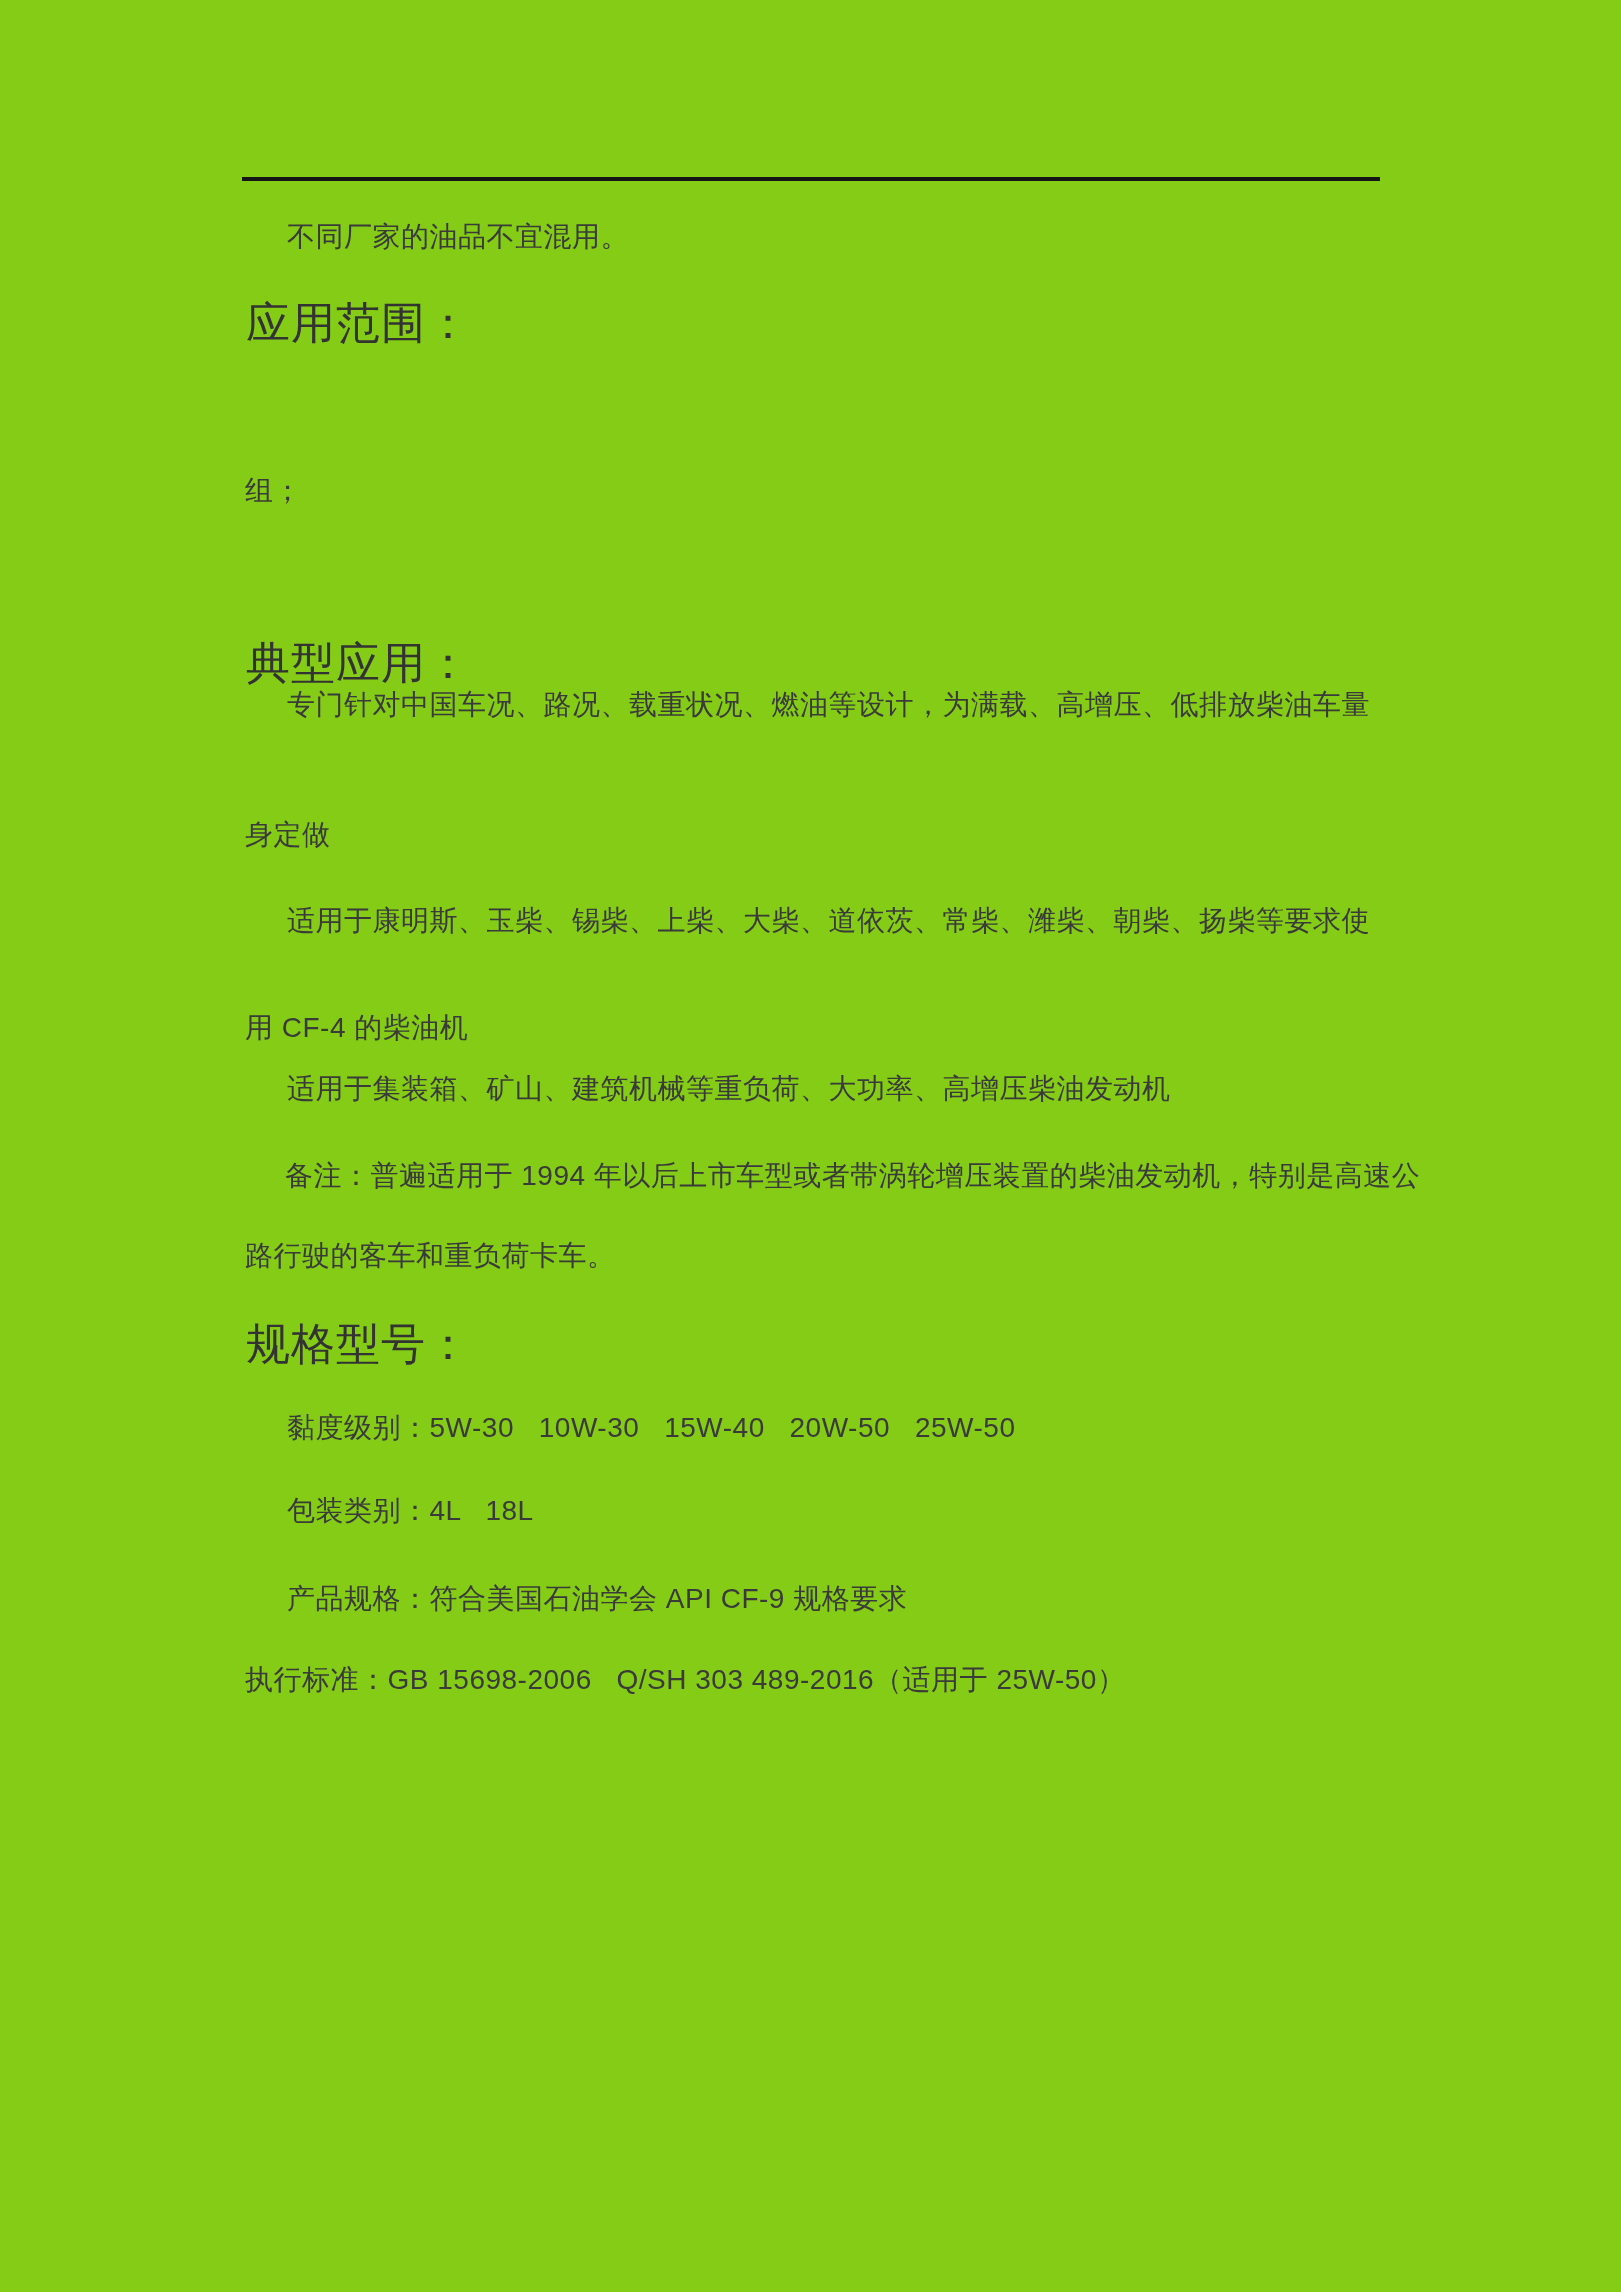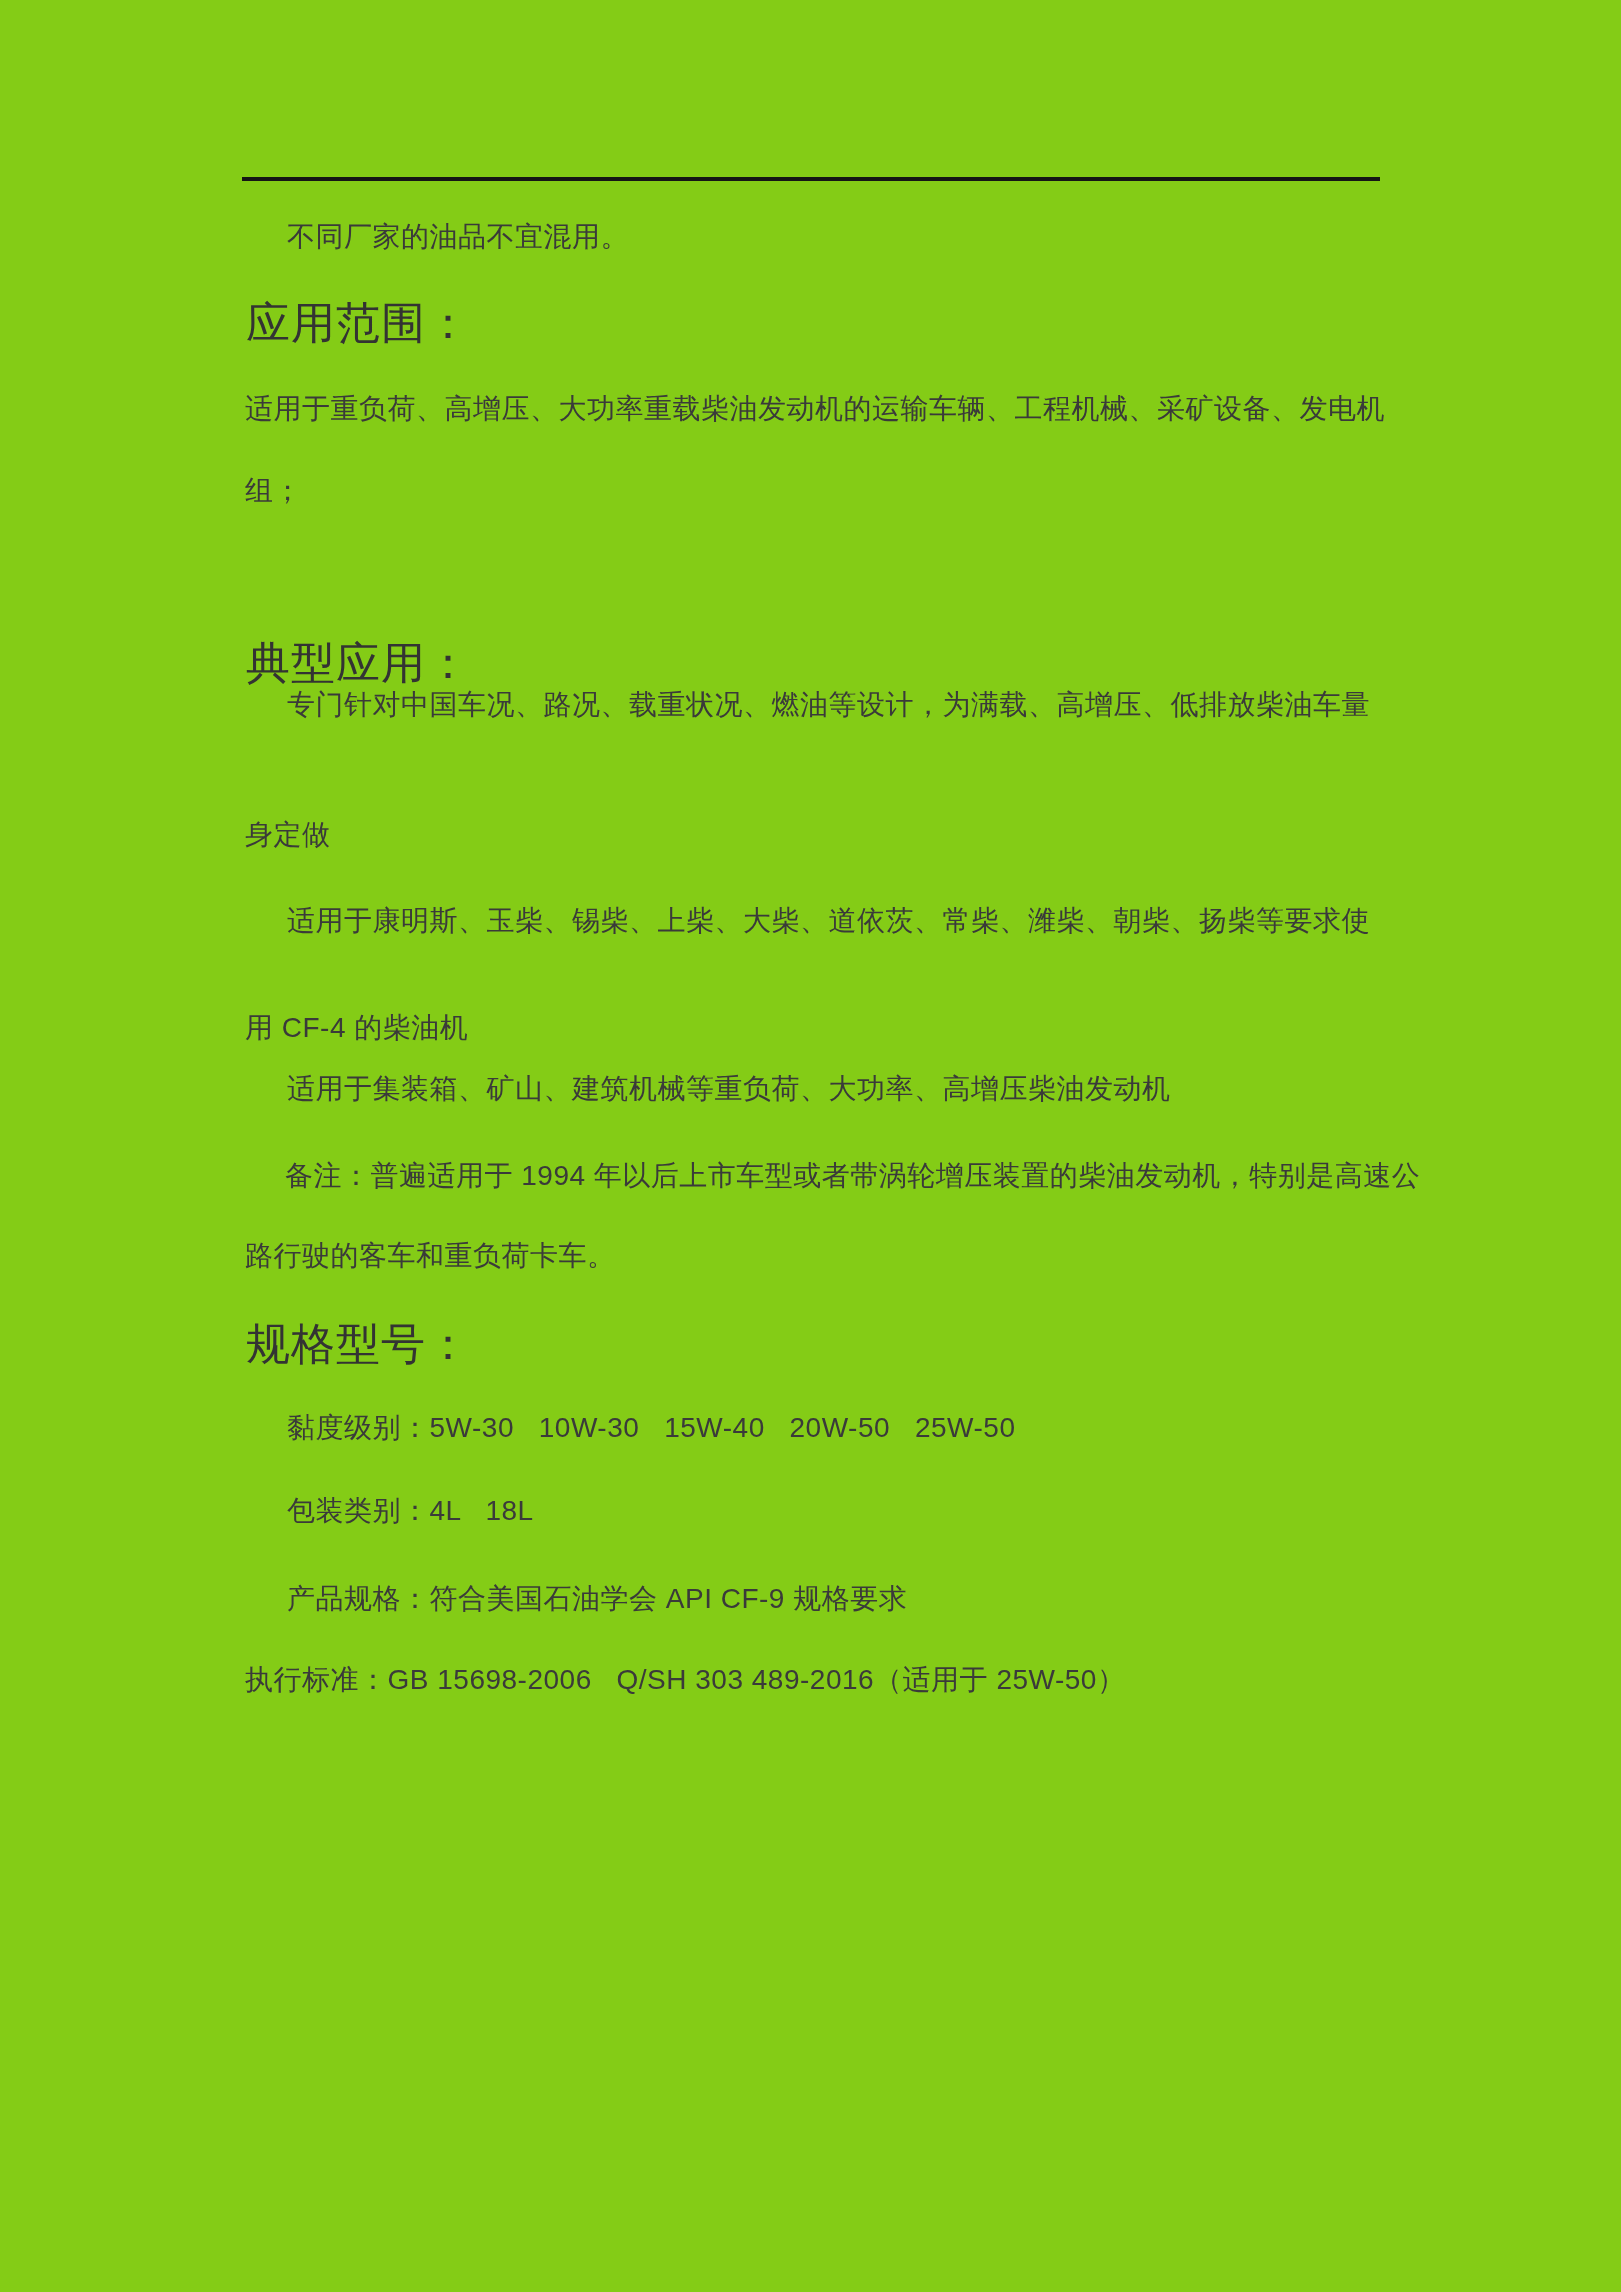--- a/index.html
+++ b/index.html
@@ -45,21 +45,20 @@
 <body>
 
 <div class="page">
 
   <div class="divider"></div>
 
   <div class="line" style="top:220px; left:287px;">不同厂家的油品不宜混用。</div>
 
   <div class="heading" style="top:297px; left:246px;">应用范围：</div>
 
-  <div class="line" style="top:392px; left:245px;">适用于重负荷、高增压、大功率重载柴油发动机的运输车辆、工程机械、采矿设备、发电机</div>
 
   <div class="line" style="top:474px; left:245px;">组；</div>
 
   <div class="heading" style="top:637px; left:246px;">典型应用：</div>
 
   <div class="line" style="top:688px; left:287px;">专门针对中国车况、路况、载重状况、燃油等设计，为满载、高增压、低排放柴油车量</div>
 
   <div class="line" style="top:818px; left:245px;">身定做</div>
 
   <div class="line" style="top:904px; left:287px;">适用于康明斯、玉柴、锡柴、上柴、大柴、道依茨、常柴、潍柴、朝柴、扬柴等要求使</div>

